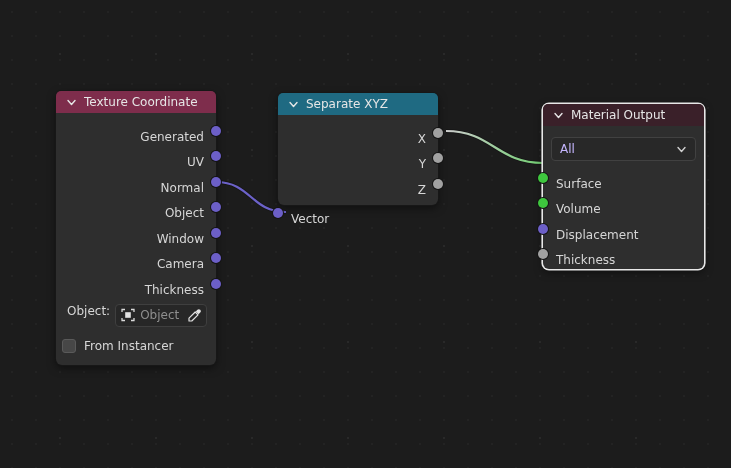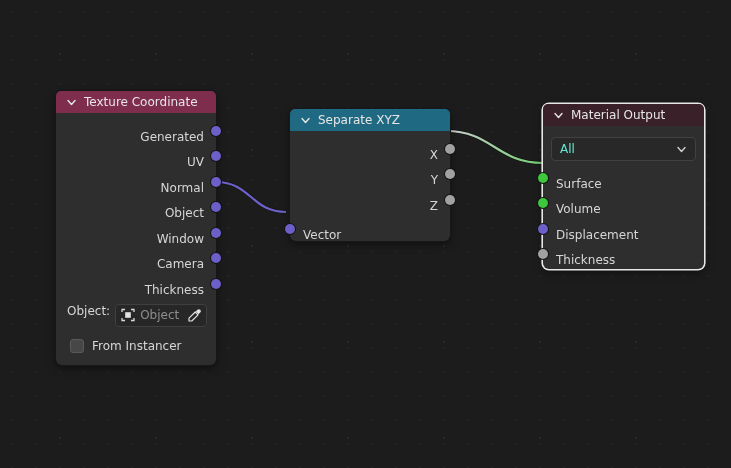--- a/index.html
+++ b/index.html
@@ -54,32 +54,32 @@
 
   
   .obj-row{display:flex;margin:7px 9px 0 9px;height:24px;gap:5px;}
   .obj-label{flex:0 0 auto;padding-left:2px;}
   .obj-field{
     flex:1;display:flex;align-items:center;height:23px;
     background:#272727;border:1px solid #3f3f3f;border-radius:4px;
     padding:0 5px;gap:5px;box-sizing:border-box;min-width:0;
   }
   .obj-placeholder{color:#8e8e8e;flex:1;overflow:hidden;white-space:nowrap;}
-  .check-row{display:flex;align-items:center;gap:8px;margin:9px 9px 0 14px;height:18px;}
+  .check-row{display:flex;align-items:center;gap:8px;margin:9px 9px 0 6px;height:18px;}
   .checkbox{
     width:14px;height:14px;border-radius:3px;
     background:#474747;border:1px solid #5a5a5a;box-sizing:border-box;flex:0 0 auto;
   }
 
   
   .dropdown{
     display:flex;align-items:center;height:22px;
     margin:11px 8px 2px 8px;padding:0 8px;
     background:#282828;border:1px solid #414141;border-radius:4px;
-    color:#5eead4;cursor:default;
+    color:#c4b5fd;cursor:default;
   }
   .dropdown .dd-chev{margin-left:auto;}
 </style>
 </head>
 <body>
 
 <div class="canvas">
 
   <svg class="wires">
     <defs>
@@ -150,21 +150,21 @@
         </svg>
       </div>
     </div>
 
     <div class="check-row">
       <span class="checkbox"></span>
       <span>From Instancer</span>
     </div>
   </div>
 
-  <div class="node" style="left:290px;top:93px;width:160px;height:132px;margin-top:16px;">
+  <div class="node" style="left:278px;top:93px;width:160px;height:112px;">
     <div class="node-header" style="background: rgb(31, 106, 130);">
       <svg class="chev" width="11" height="11" viewBox="0 0 11 11">
         <polyline points="2,3.5 5.5,7.5 9,3.5" fill="none" stroke="#e6e6e6" stroke-width="1.4" stroke-linecap="round" stroke-linejoin="round"></polyline>
       </svg>
       <span class="node-title">Separate XYZ</span>
     </div>
     <div class="body-pad-top"></div>
     <div class="sock-row out">
       <span>X</span>
       <span class="socket right" style="background: rgb(161, 161, 161);"></span>

